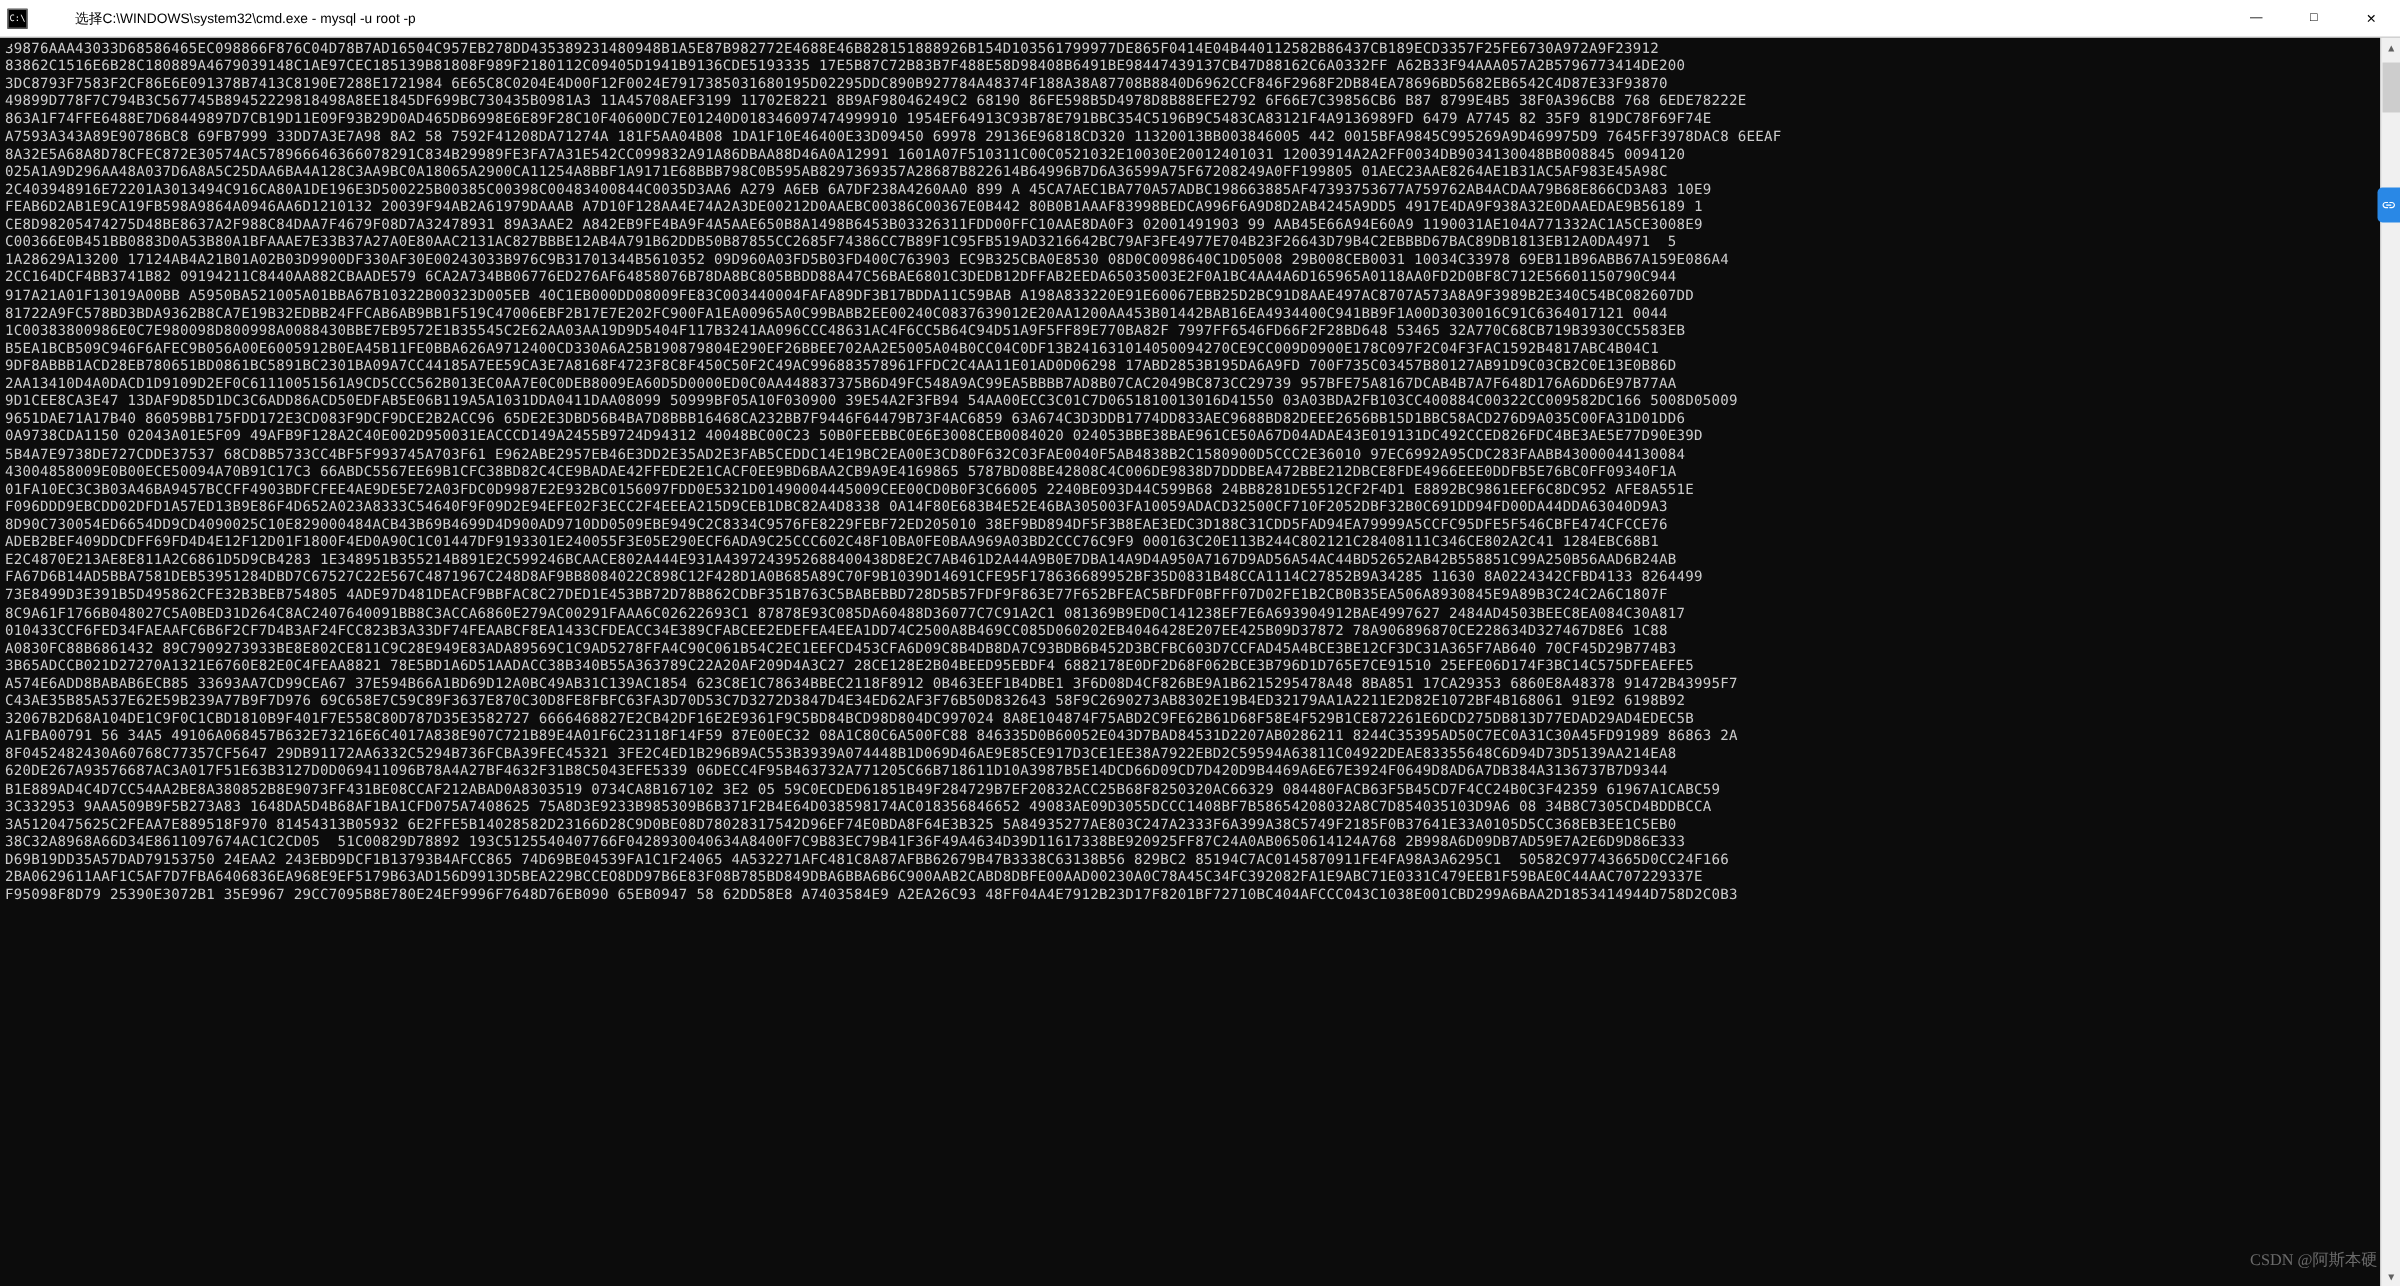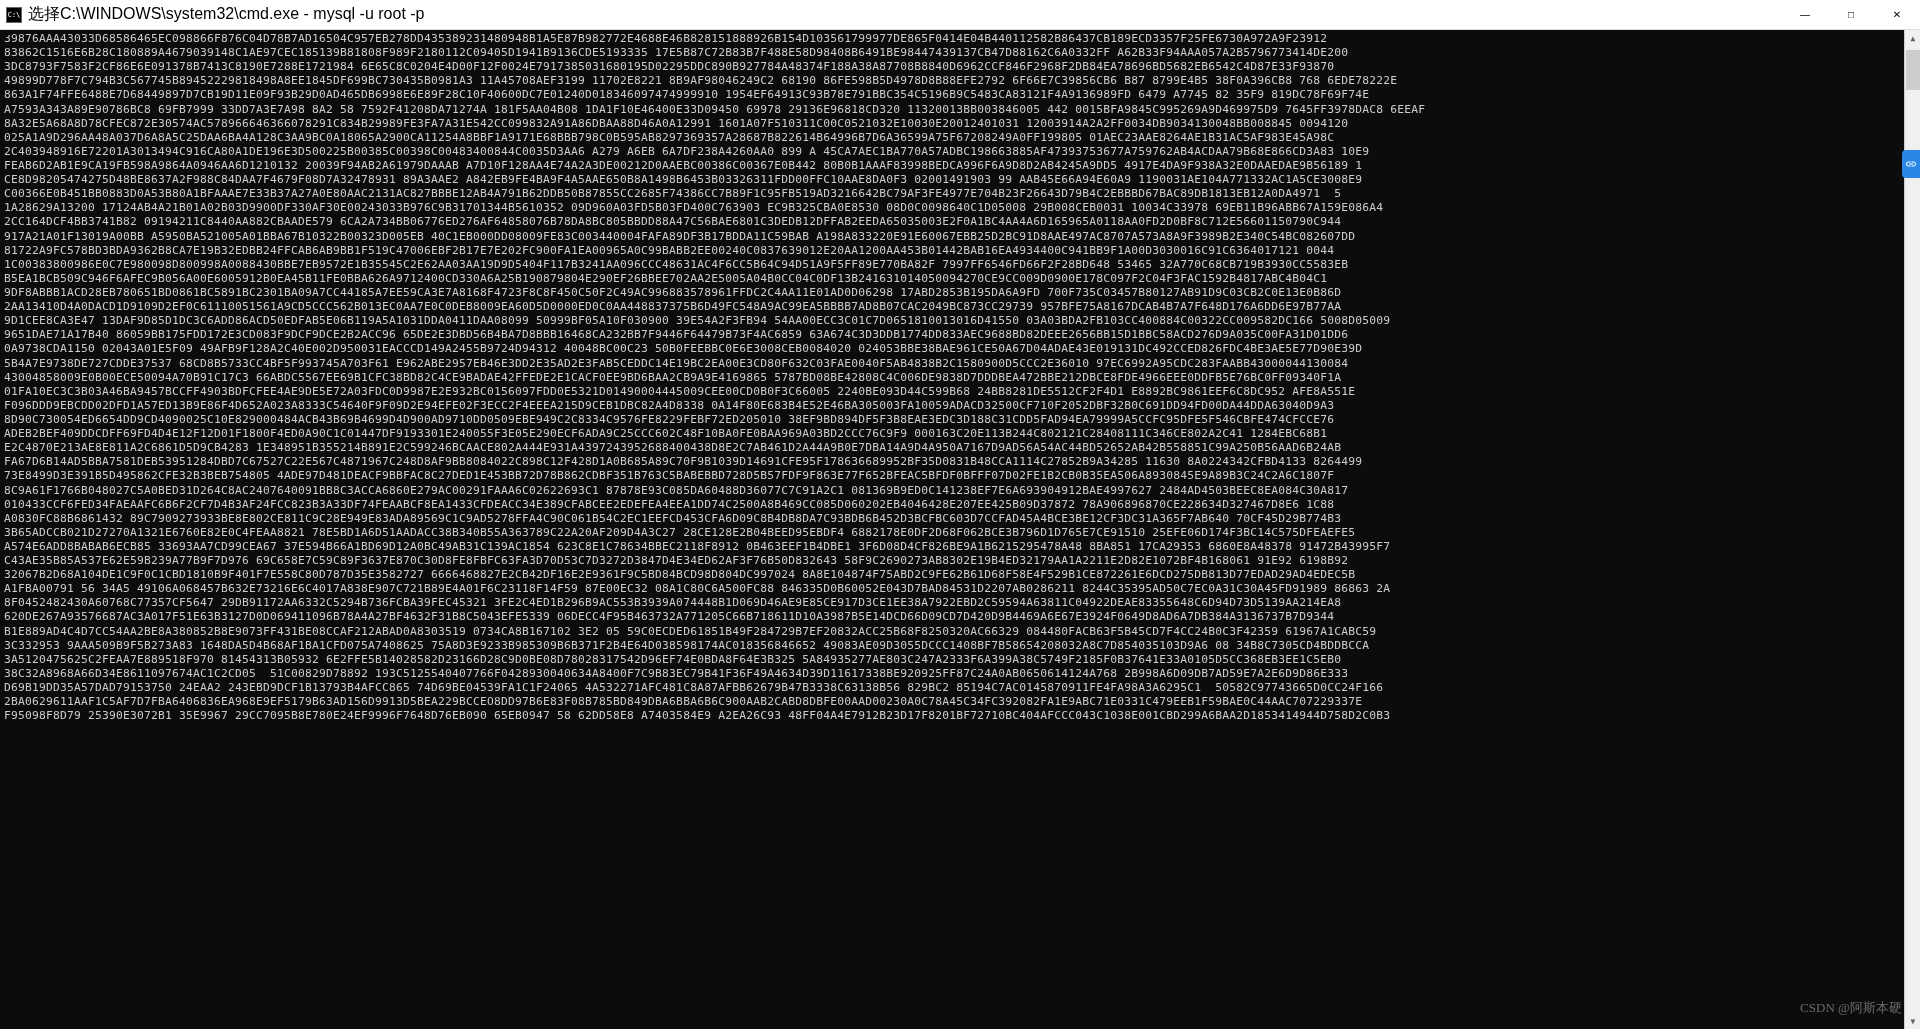--- a/index.html
+++ b/index.html
@@ -41,22 +41,23 @@
       background: #000000;
       border: 1px solid #666;
       display: inline-flex;
       align-items: center;
       justify-content: center;
       font-size: 7px;
       color: #fff;
     }
     
     .titlebar-title {
-      font-size: 16px;
+      font-size: 11px;
       font-family: 'Segoe UI', sans-serif;
+      margin-left: 32px;
     }
     
     .titlebar-controls {
       display: flex;
       height: 100%;
     }
     
     .titlebar-btn {
       width: 46px;
       height: 100%;

